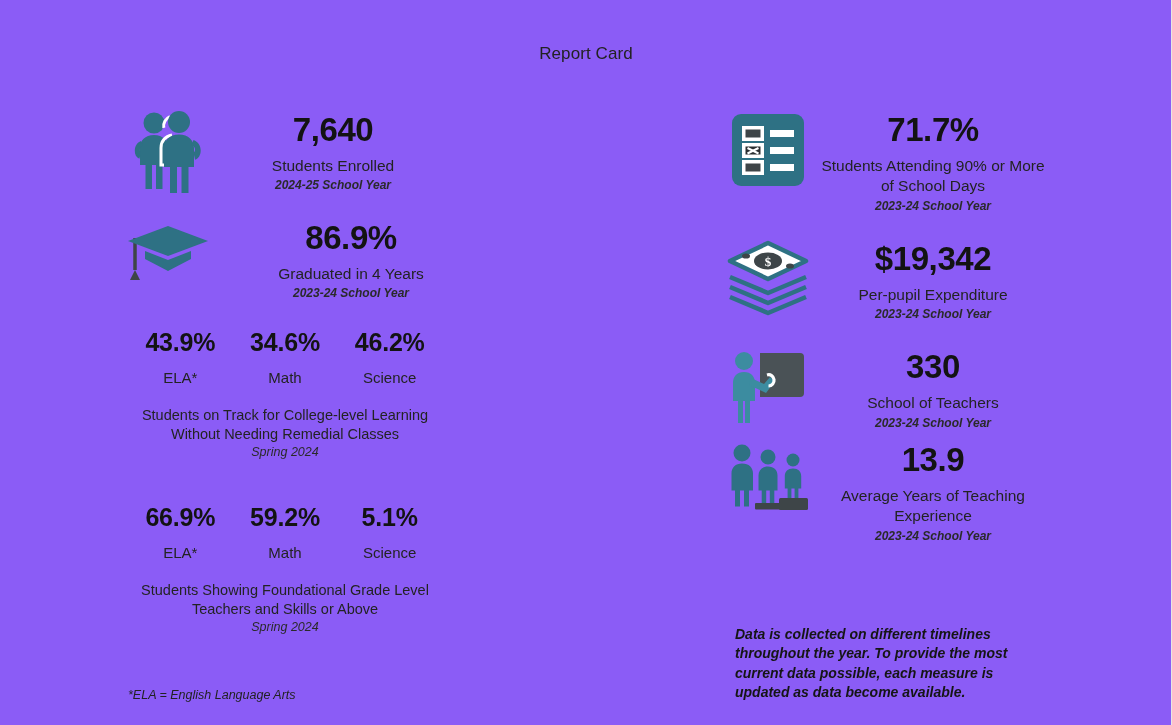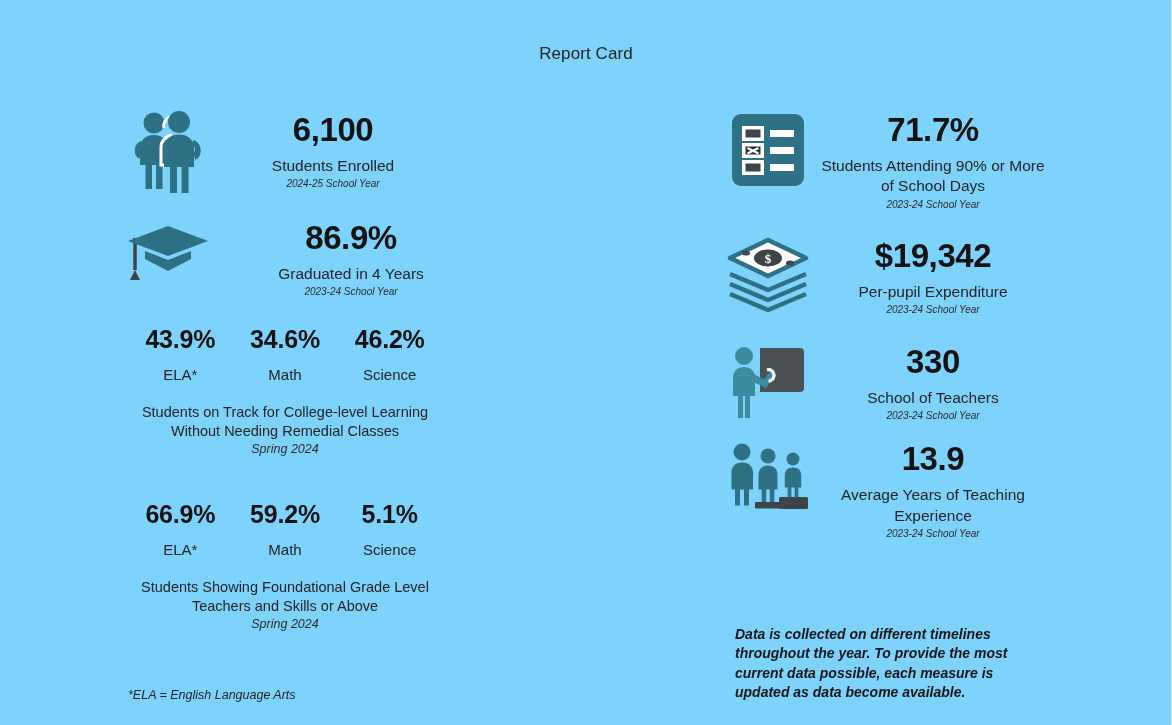--- a/index.html
+++ b/index.html
@@ -11,21 +11,21 @@
     width: 1172px;
     height: 725px;
     position: relative;
     font-family: "Liberation Sans", sans-serif;
     color: #1a1a1a;
     overflow: hidden;
   }
   .page {
     position: absolute;
     inset: 0;
-    background: #7dd3fc;
+    background: #8b5cf6;
     border-right: 1px solid #e6e6e6;
   }
 
   
   .report-title {
     position: absolute;
     top: 44px;
     left: 0;
     width: 1172px;
     text-align: center;
@@ -69,23 +69,23 @@
     letter-spacing: -0.4px;
   }
   .stat-label {
     font-size: 15.5px;
     font-weight: 400;
     line-height: 1.32;
     color: #232323;
     margin-top: 7px;
   }
   .stat-period {
-    font-size: 10px;
+    font-size: 12px;
     font-style: italic;
-    font-weight: 400;
+    font-weight: 700;
     color: #2a2a2a;
     margin-top: 2px;
   }
 
   
   .triple { width: 100%; }
   .triple-values {
     display: flex;
     justify-content: space-between;
     padding: 0 8px;
@@ -175,21 +175,21 @@
           <g fill="#2e7184">
 
             <circle cx="50" cy="12" r="11"></circle>
             <path d="M50 24.5c-9.5 0-15 5.8-15 13.8V57h6v26h7V57h4.5v26h7V57H65V38.3c0-8-5.5-13.8-15-13.8z"></path>
 
             <path d="M64.5 30c4.6 1.6 7.2 5.6 7.2 10.6 0 4.6-2.2 8-5.6 9.2l-1.6-7c1.2-.9 1.7-2.4 1.4-4-.3-2-1.6-3.4-3.4-3.8z"></path>
           </g>
         </svg>
       </div>
       <div class="stat-body">
-        <div class="stat-value">6,100</div>
+        <div class="stat-value">7,640</div>
         <div class="stat-label">Students Enrolled</div>
         <div class="stat-period">2024-25 School Year</div>
       </div>
     </div>
 
     <div class="stat" style="margin-bottom:28px;gap:36px;">
       <div class="stat-icon">
         <svg width="90" height="66" viewBox="0 0 90 66" aria-hidden="true">
 
           <path d="M12 20v32" stroke="#3e4548" stroke-width="3.5" fill="none"></path>
@@ -284,21 +284,21 @@
           <ellipse cx="68" cy="27" rx="4" ry="2.6" fill="#3e4548"></ellipse>
         </svg>
       </div>
       <div class="stat-body">
         <div class="stat-value">$19,342</div>
         <div class="stat-label">Per-pupil Expenditure</div>
         <div class="stat-period">2023-24 School Year</div>
       </div>
     </div>
 
-    <div class="stat" style="margin-bottom:18px;">
+    <div class="stat" style="margin-bottom:10px;">
       <div class="stat-icon">
         <svg width="84" height="78" viewBox="0 0 84 78" aria-hidden="true">
 
           <path d="M34 6h40a4 4 0 0 1 4 4v36a4 4 0 0 1-4 4H34z" fill="#4a5256"></path>
 
           <circle cx="18" cy="14" r="9" fill="#3c8ca0"></circle>
           <path d="M18 25c-7 0-11 4.5-11 11v18h5v22h5V54h2v22h5V54h5V36c0-6.5-4-11-11-11z" fill="#3c8ca0"></path>
 
           <path d="M25 31l13 6 6-7 5 4-9 12-17-8z" fill="#3c8ca0"></path>
           <path d="M41 28c3.5-1 6.5 1 7 4.5.5 3.5-2 6.5-5.5 6.5" fill="none" stroke="#ffffff" stroke-width="3.2"></path>

